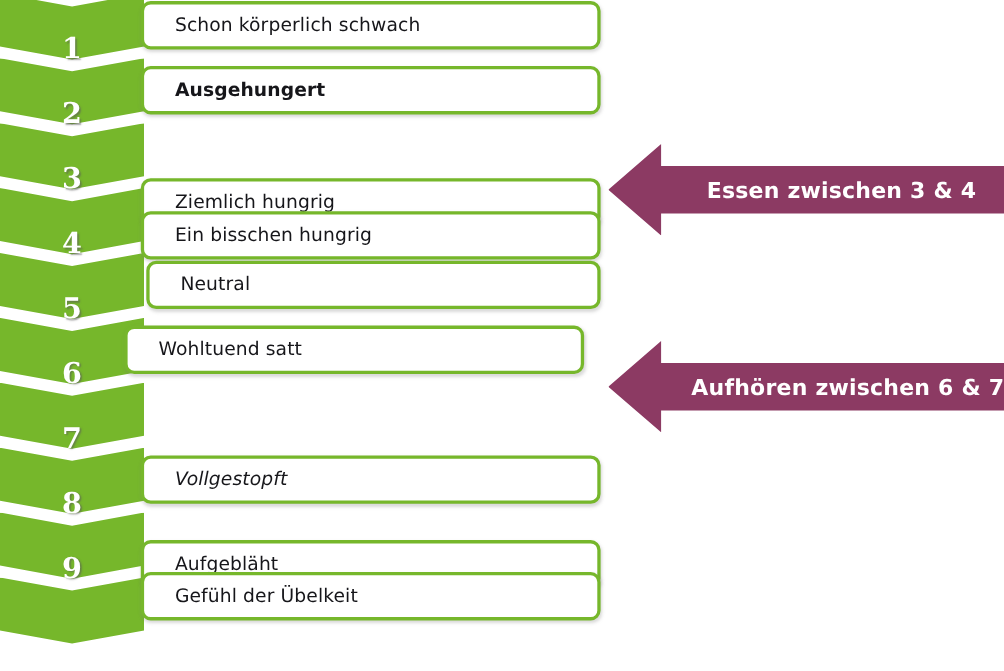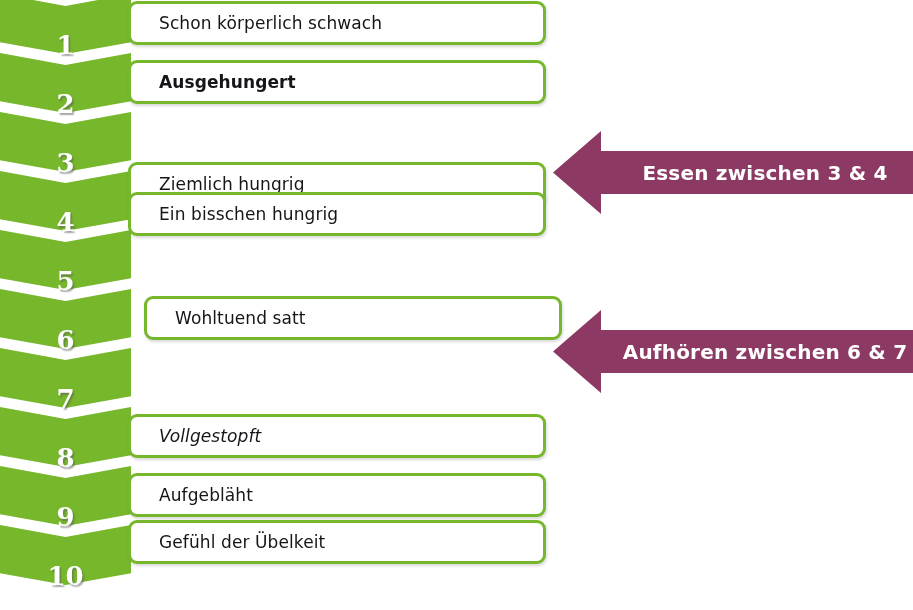--- a/index.html
+++ b/index.html
@@ -106,53 +106,55 @@
 
     <div class="chev-num" style="top:32px;">1</div>
     <div class="chev-num" style="top:91px;">2</div>
     <div class="chev-num" style="top:150px;">3</div>
     <div class="chev-num" style="top:209px;">4</div>
     <div class="chev-num" style="top:268px;">5</div>
     <div class="chev-num" style="top:327px;">6</div>
     <div class="chev-num" style="top:386px;">7</div>
     <div class="chev-num" style="top:445px;">8</div>
     <div class="chev-num" style="top:504px;">9</div>
-    <div class="chev-num" style="top:563px;">10</div>
   </div>
 
   <div class="label-box" style="left:128px; top:1px;   width:418px;">
     <span class="label-text">Schon körperlich schwach</span>
   </div>
   <div class="label-box" style="left:128px; top:60px;  width:418px;font-weight:bold;">
     <span class="label-text">Ausgehungert</span>
   </div>
   <div class="label-box" style="left:128px; top:134px; width:418px;margin-top:28px;">
     <span class="label-text">Ziemlich hungrig</span>
   </div>
   <div class="label-box" style="left:128px; top:192px; width:418px;">
     <span class="label-text">Ein bisschen hungrig</span>
   </div>
-  <div class="label-box" style="left:144px; top:296px; width:418px;">
+  <div class="label-box" style="left:133px; top:237px; width:413px;">
+    <span class="label-text">Neutral</span>
+  </div>
+  <div class="label-box" style="left:113px; top:296px; width:418px;">
     <span class="label-text">Wohltuend satt</span>
   </div>
   <div class="label-box" style="left:128px; top:414px; width:418px;font-style:italic;">
     <span class="label-text">Vollgestopft</span>
   </div>
-  <div class="label-box" style="left:128px; top:473px; width:418px;">
+  <div class="label-box" style="left:128px; top:491px; width:418px;">
     <span class="label-text">Aufgebläht</span>
   </div>
   <div class="label-box" style="left:128px; top:520px; width:418px;">
     <span class="label-text">Gefühl der Übelkeit</span>
   </div>
 
   <div class="arrow" style="left:553px; top:131px; width:360px; height:83px;
               -webkit-clip-path: polygon(0 50%, 48px 0, 48px 24%, 100% 24%, 100% 76%, 48px 76%, 48px 100%);
               clip-path: polygon(0 50%, 48px 0, 48px 24%, 100% 24%, 100% 76%, 48px 76%, 48px 100%);">
     <span class="arrow-text">Essen zwischen 3 &amp; 4</span>
   </div>
 
   <div class="arrow" style="left:553px; top:310px; width:360px; height:83px;
               -webkit-clip-path: polygon(0 50%, 48px 0, 48px 24%, 100% 24%, 100% 76%, 48px 76%, 48px 100%);
-              clip-path: polygon(0 50%, 48px 0, 48px 24%, 100% 24%, 100% 76%, 48px 76%, 48px 100%);">
+              clip-path: polygon(0 50%, 48px 0, 48px 24%, 100% 24%, 100% 76%, 48px 76%, 48px 100%); justify-content: flex-end;">
     <span class="arrow-text">Aufhören zwischen 6 &amp; 7</span>
   </div>
 
 </div>
 
 </body></html>

